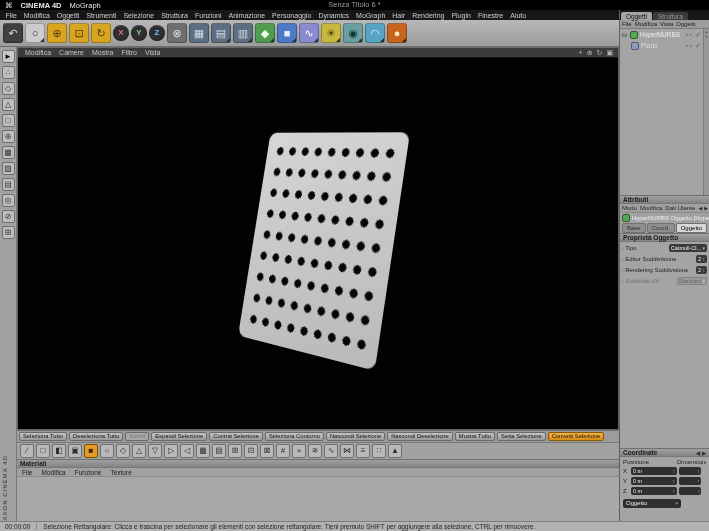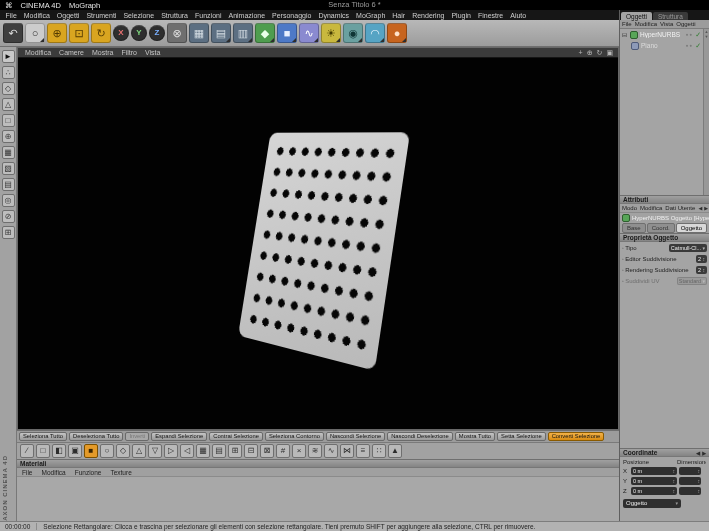--- a/index.html
+++ b/index.html
@@ -8,21 +8,21 @@
     position: relative; width: 709px; height: 531px;
     font-family: "Liberation Sans", sans-serif;
     background: #a6a6a6; overflow: hidden; user-select: none;
   }
 
   
   #macos-bar { position:absolute; left:0; top:0; width:709px; height:10px;
     background:#000; color:#e6e6e6; font-size:7.5px; display:flex; align-items:center;
     gap:8px; padding:0 5px; }
   #macos-bar .z { position:relative; z-index:2; }
-  #app-name { font-weight:normal; }
+  #app-name { font-weight:bold; }
   #window-title { position:absolute; left:0; right:0; top:0; height:10px; line-height:10px;
     text-align:center; color:#9b9b9b; z-index:1; }
 
   
   #menu-bar { position:absolute; left:0; top:10px; width:619px; height:10px;
     background:#161616; color:#cfcfcf; font-size:7px; display:flex; align-items:center;
     padding:0 2px; white-space:nowrap; overflow:hidden; }
   .menu-item { padding:0 3.5px; }
 
   

